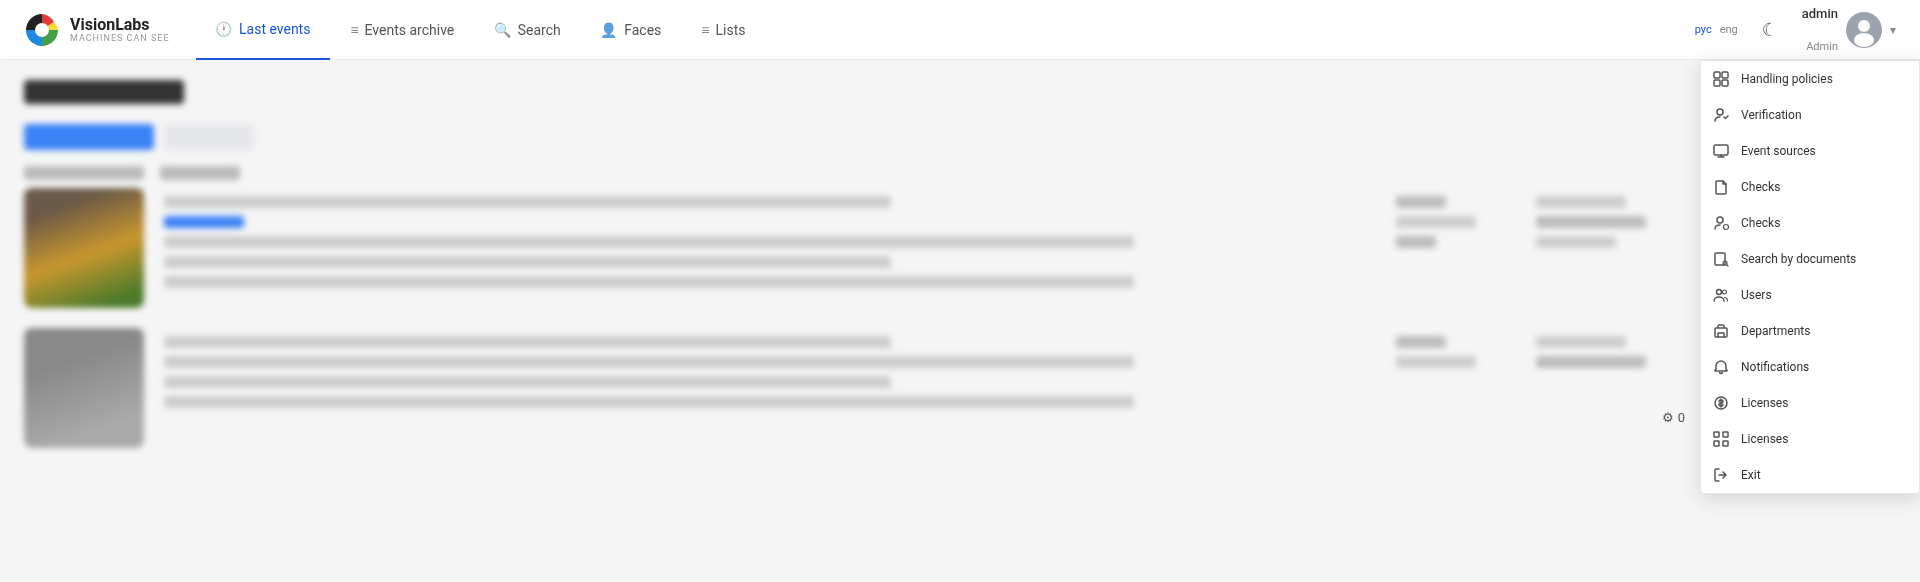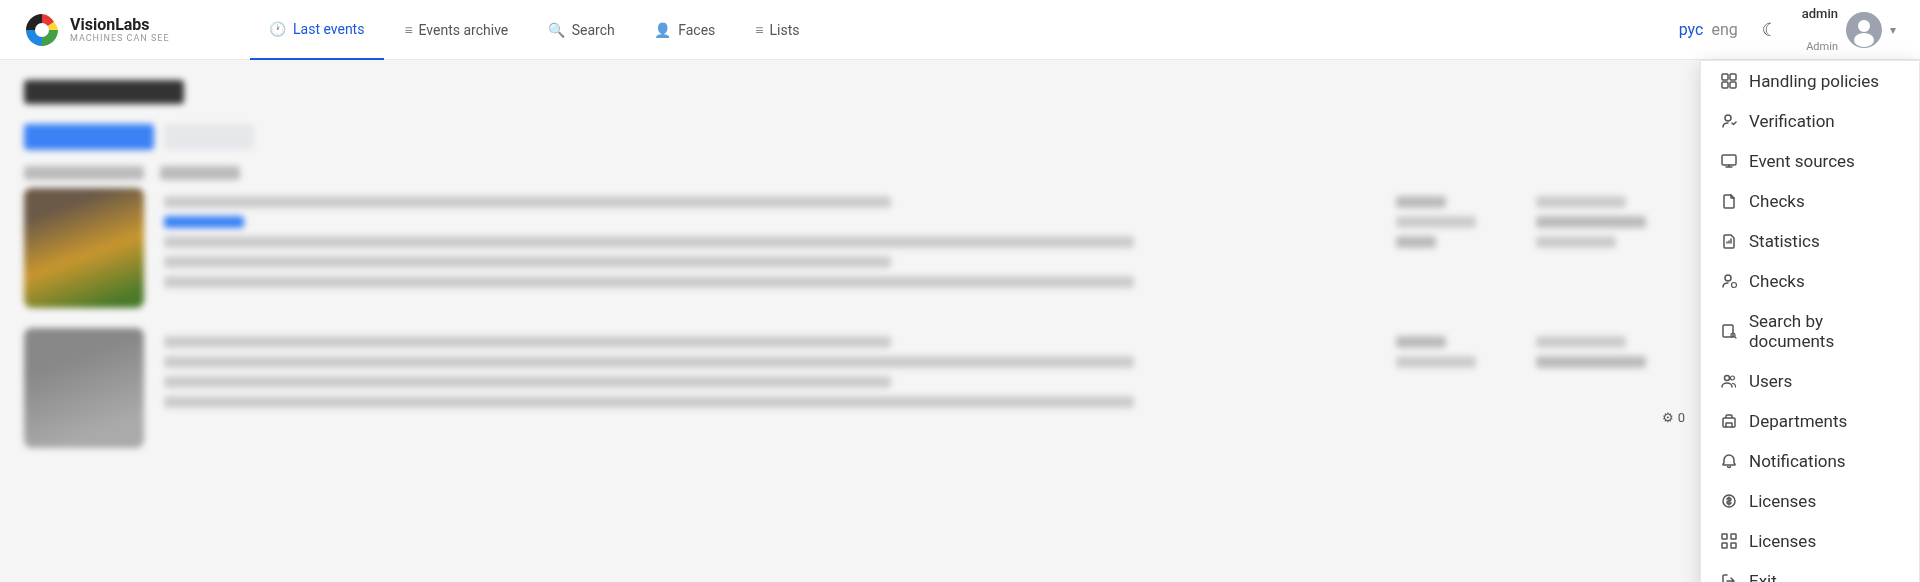--- a/index.html
+++ b/index.html
@@ -20,21 +20,21 @@
       align-items: center;
       padding: 0 24px;
       border-bottom: 1px solid #e8e8e8;
       position: relative;
       z-index: 10;
     }
     .logo-area {
       display: flex;
       align-items: center;
       gap: 10px;
-      margin-right: 80px;
+      margin-right: 26px;
     }
     .logo-circle {
       width: 36px;
       height: 36px;
     }
     .logo-text {
       display: flex;
       flex-direction: column;
     }
     .logo-name {
@@ -76,21 +76,21 @@
     }
     .header-right {
       display: flex;
       align-items: center;
       gap: 16px;
       margin-left: auto;
     }
     .lang-switcher {
       display: flex;
       gap: 4px;
-      font-size: 16px;
+      font-size: 11px;
     }
     .lang-option {
       color: #888;
       cursor: pointer;
     }
     .lang-option.active { color: #1a56db; }
     .theme-toggle {
       width: 32px;
       height: 32px;
       display: flex;
@@ -136,22 +136,22 @@
       background: #fff;
       border: 1px solid #e5e7eb;
       box-shadow: 0 4px 20px rgba(0,0,0,0.15);
       z-index: 100;
       border-radius: 0 0 4px 4px;
     }
     .dropdown-item {
       display: flex;
       align-items: center;
       gap: 12px;
-      padding: 10px 20px;
-      font-size: 17px;
+      padding: 10px 12px;
+      font-size: 12px;
       color: #333;
       cursor: pointer;
       transition: background 0.1s;
     }
     .dropdown-icon {
       width: 16px;
       height: 16px;
       display: flex;
       align-items: center;
       justify-content: center;
@@ -414,29 +414,20 @@
   <div class="dropdown-item">
     <span class="dropdown-icon">
       <svg width="16" height="16" viewBox="0 0 16 16" fill="none">
           <path d="M4 2h6l3 3v9a1 1 0 01-1 1H4a1 1 0 01-1-1V3a1 1 0 011-1z" stroke="#555" stroke-width="1.5"></path>
           <path d="M10 2v3h3" stroke="#555" stroke-width="1.5" stroke-linecap="round" stroke-linejoin="round"></path>
         </svg>
     </span>
     <span>Checks</span>
   </div>
 
-  <div class="dropdown-item">
-    <span class="dropdown-icon">
-      <svg width="16" height="16" viewBox="0 0 16 16" fill="none">
-          <path d="M4 2h6l3 3v9a1 1 0 01-1 1H4a1 1 0 01-1-1V3a1 1 0 011-1z" stroke="#555" stroke-width="1.5"></path>
-          <path d="M6 10v-1M8 10V8M10 10V6" stroke="#555" stroke-width="1.5" stroke-linecap="round"></path>
-        </svg>
-    </span>
-    <span>Statistics</span>
-  </div>
 
   <div class="dropdown-item">
     <span class="dropdown-icon">
       <svg width="16" height="16" viewBox="0 0 16 16" fill="none">
           <circle cx="7" cy="5" r="3" stroke="#555" stroke-width="1.5"></circle>
           <path d="M2 14c0-2.761 2.239-4 5-4" stroke="#555" stroke-width="1.5" stroke-linecap="round"></path>
           <circle cx="13" cy="12" r="2.5" stroke="#555" stroke-width="1.2"></circle>
         </svg>
     </span>
     <span>Checks</span>

